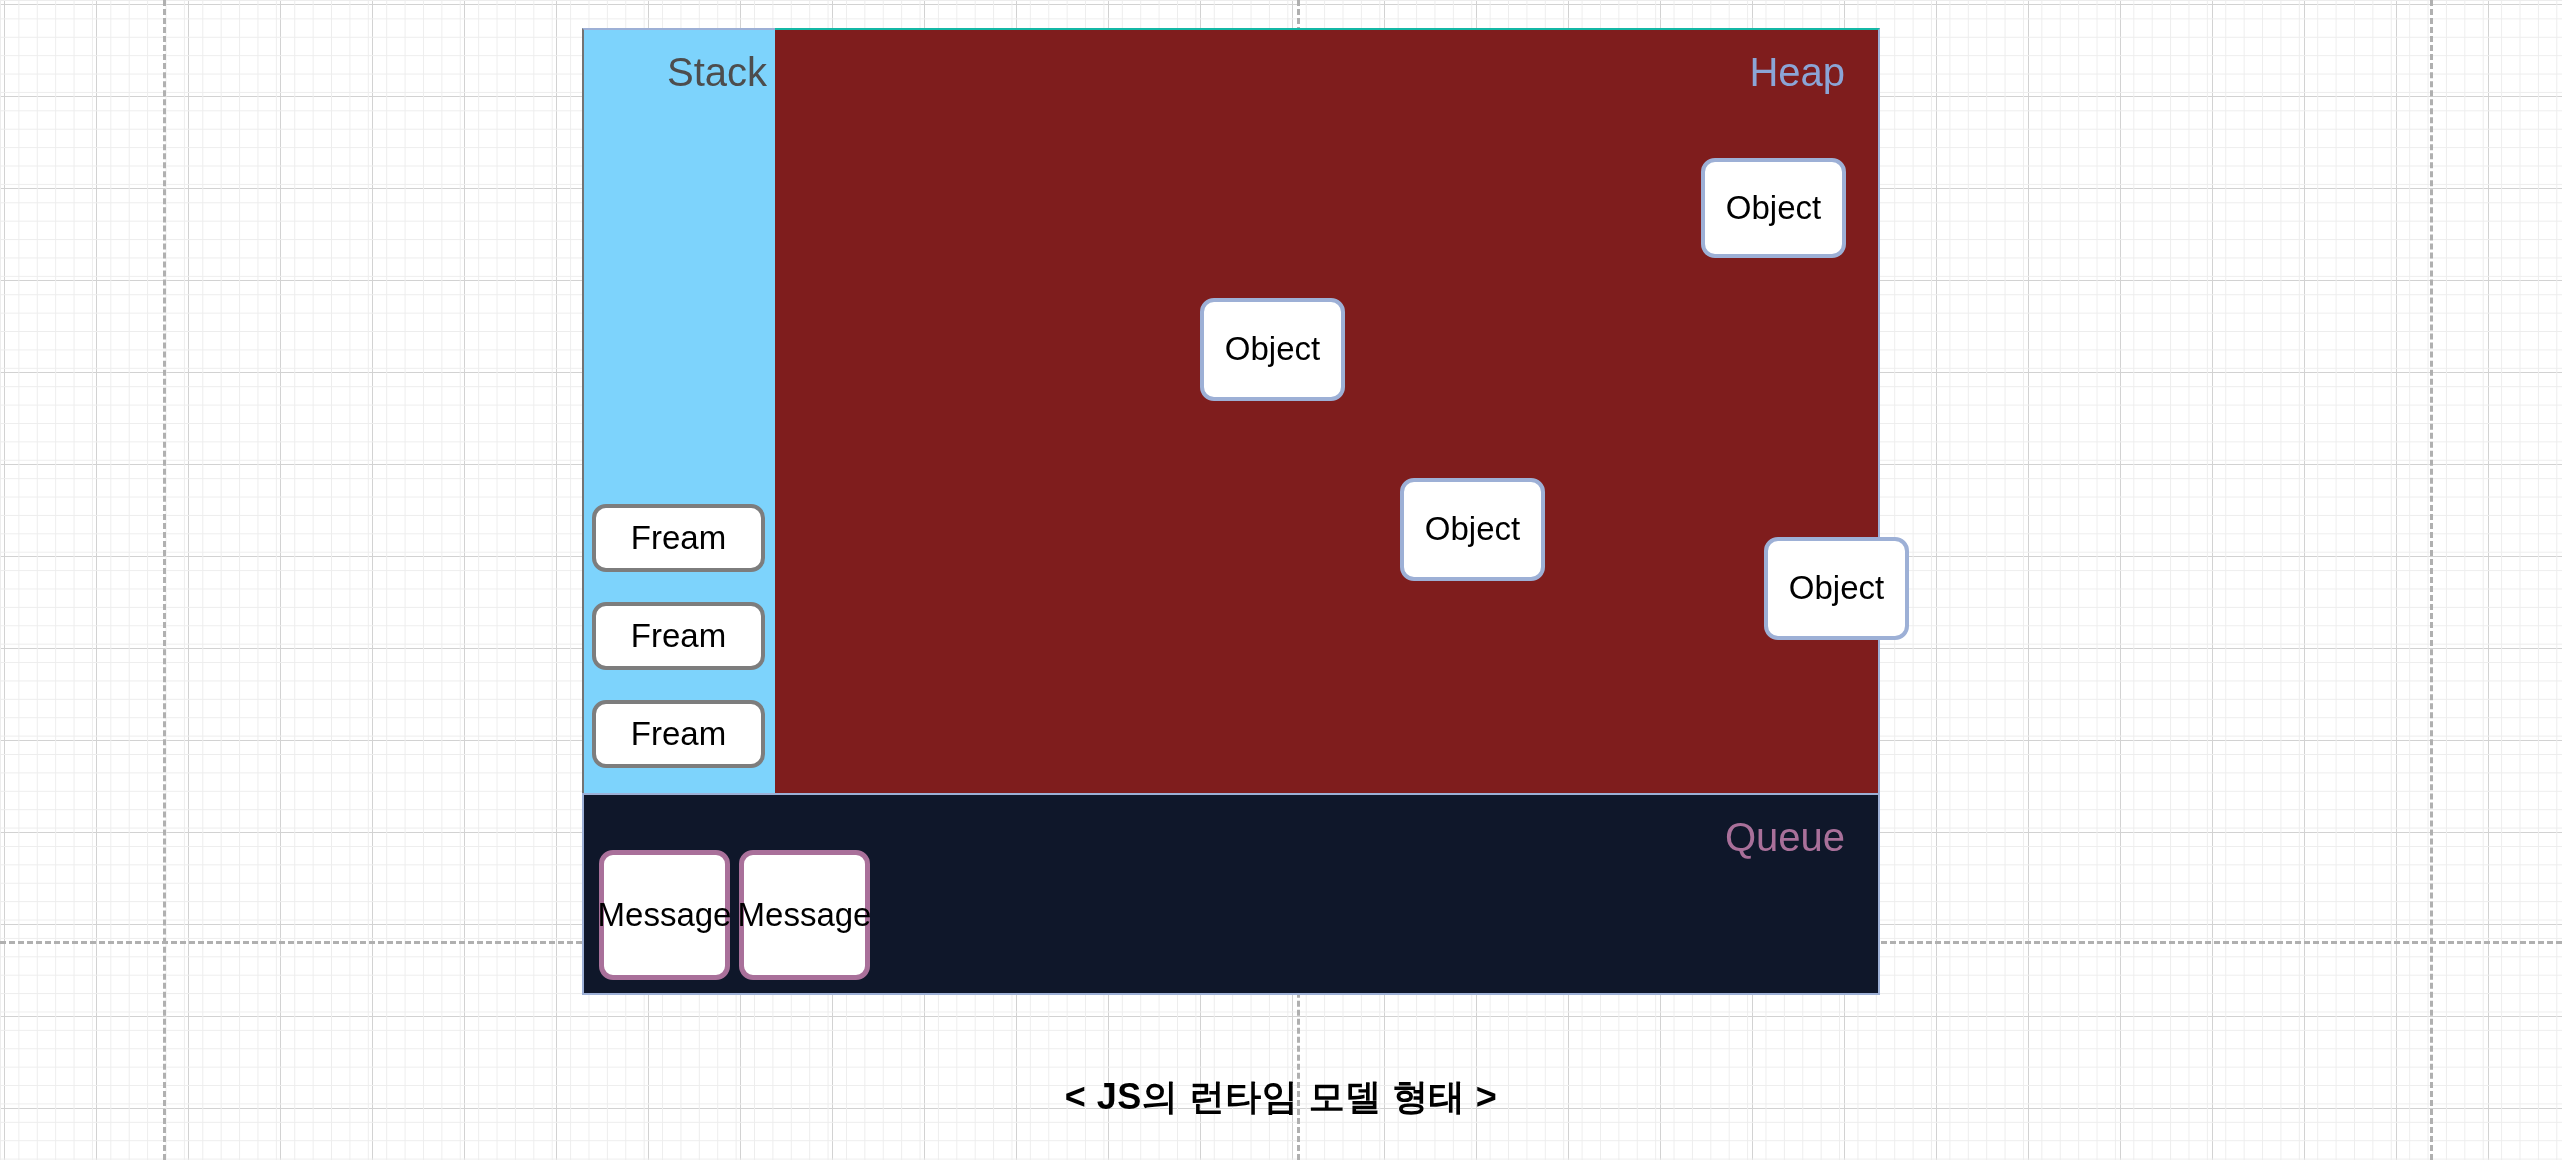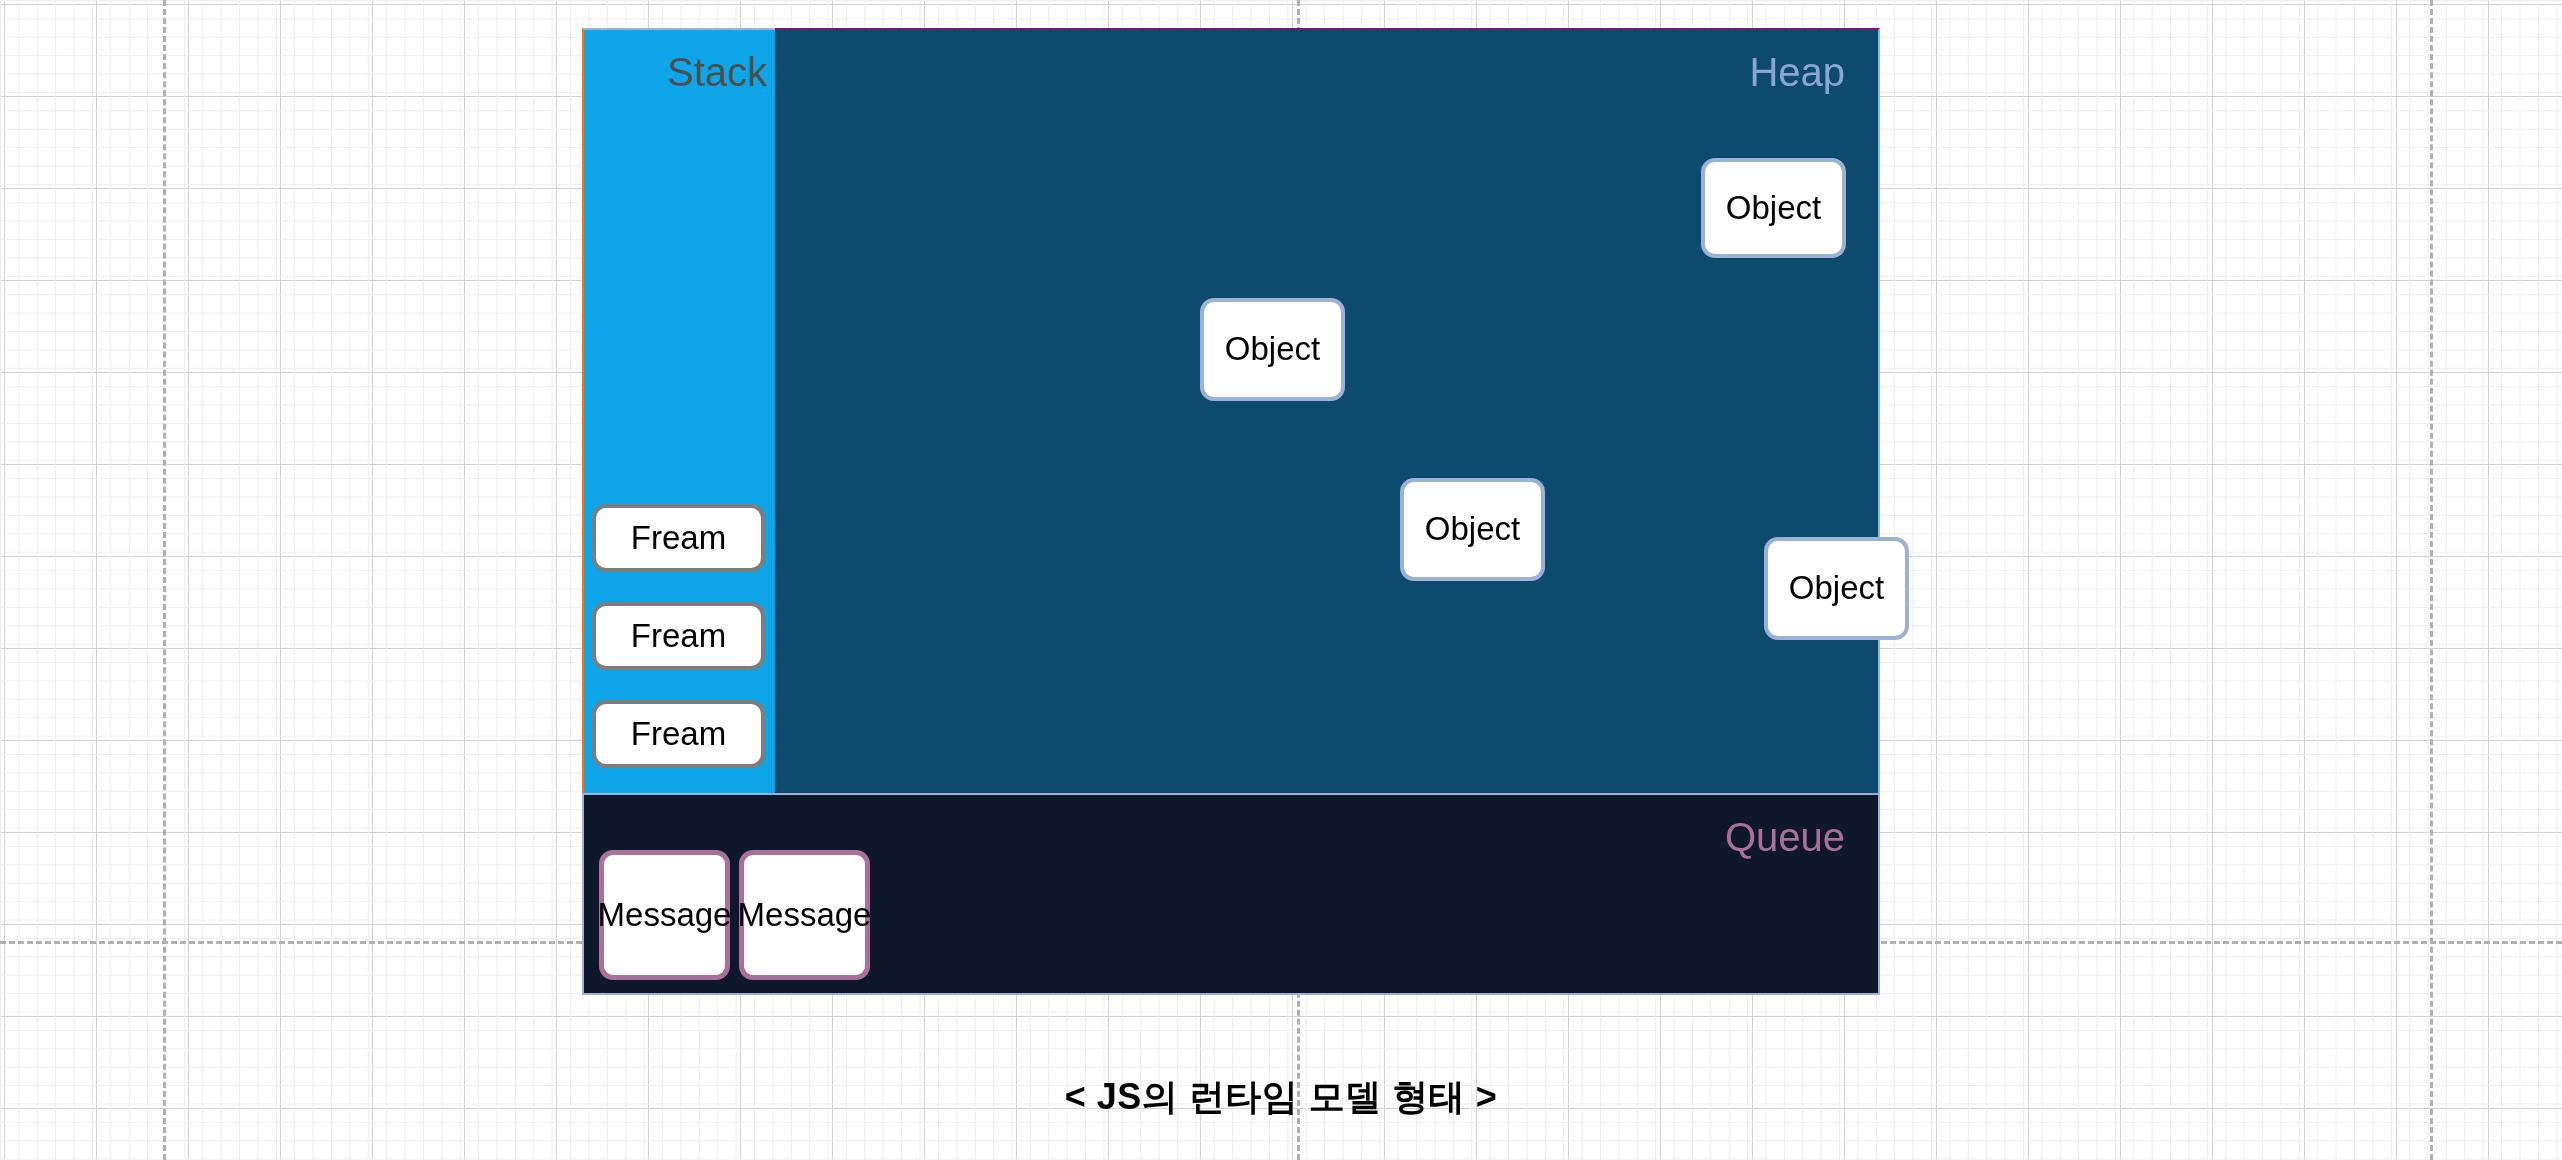--- a/index.html
+++ b/index.html
@@ -60,45 +60,45 @@
     height: 967px;
   }
 
   
   #stack-region {
     position: absolute;
     left: 0;
     top: 0;
     width: 206px;
     height: 765px;
-    background: #0ea5e9;
+    background: #7dd3fc;
     border-top: 2px solid #9db0d6;
-    border-left: 2px solid #f97316;
+    border-left: 2px solid #737373;
     box-sizing: border-box;
   }
   #stack-label {
     position: absolute;
     left: 0;
     top: 18px;
     width: 183px;
     text-align: right;
     font-size: 40px;
     color: #4d4d4d;
     line-height: 1.2;
   }
 
   
   #heap-region {
     position: absolute;
     left: 193px;
     top: 0;
     width: 1105px;
     height: 765px;
-    background: #0c4a6e;
-    border-top: 2px solid #701a75;
+    background: #7f1d1d;
+    border-top: 2px solid #14b8a6;
     border-right: 2px solid #9db0d6;
     box-sizing: border-box;
   }
   #heap-label {
     position: absolute;
     right: 33px;
     top: 18px;
     font-size: 40px;
     color: #8ba5d6;
     line-height: 1.2;

